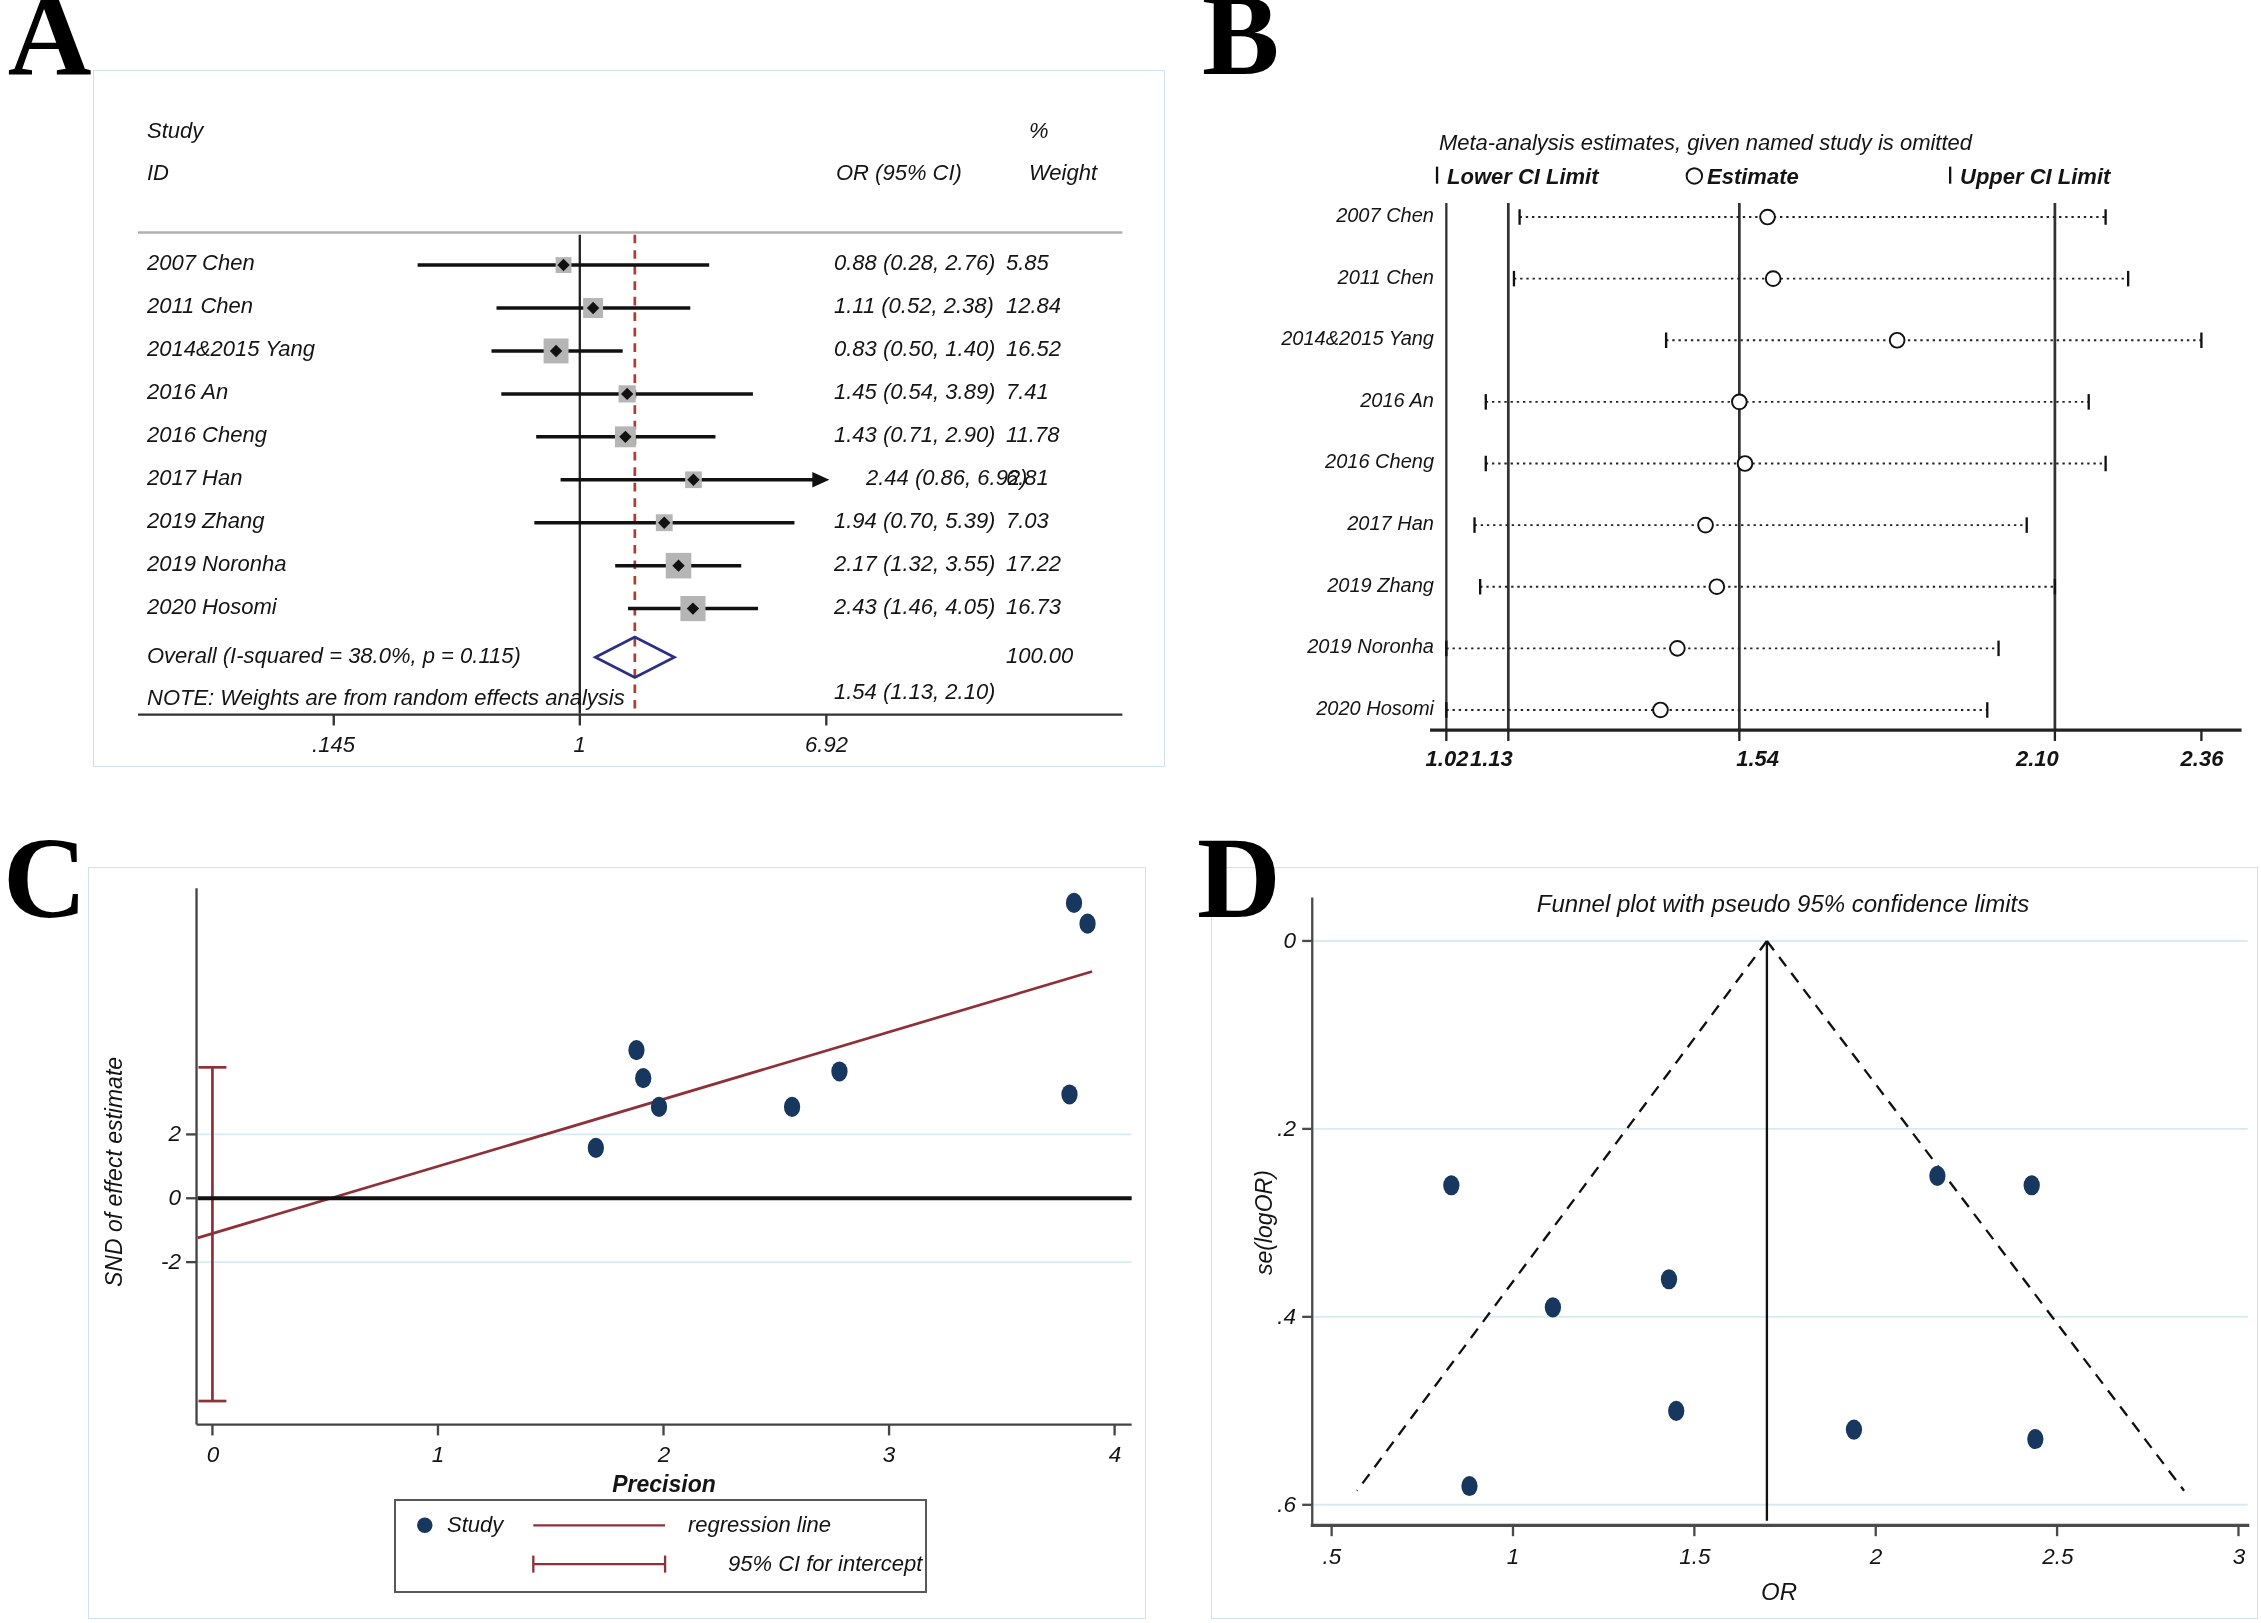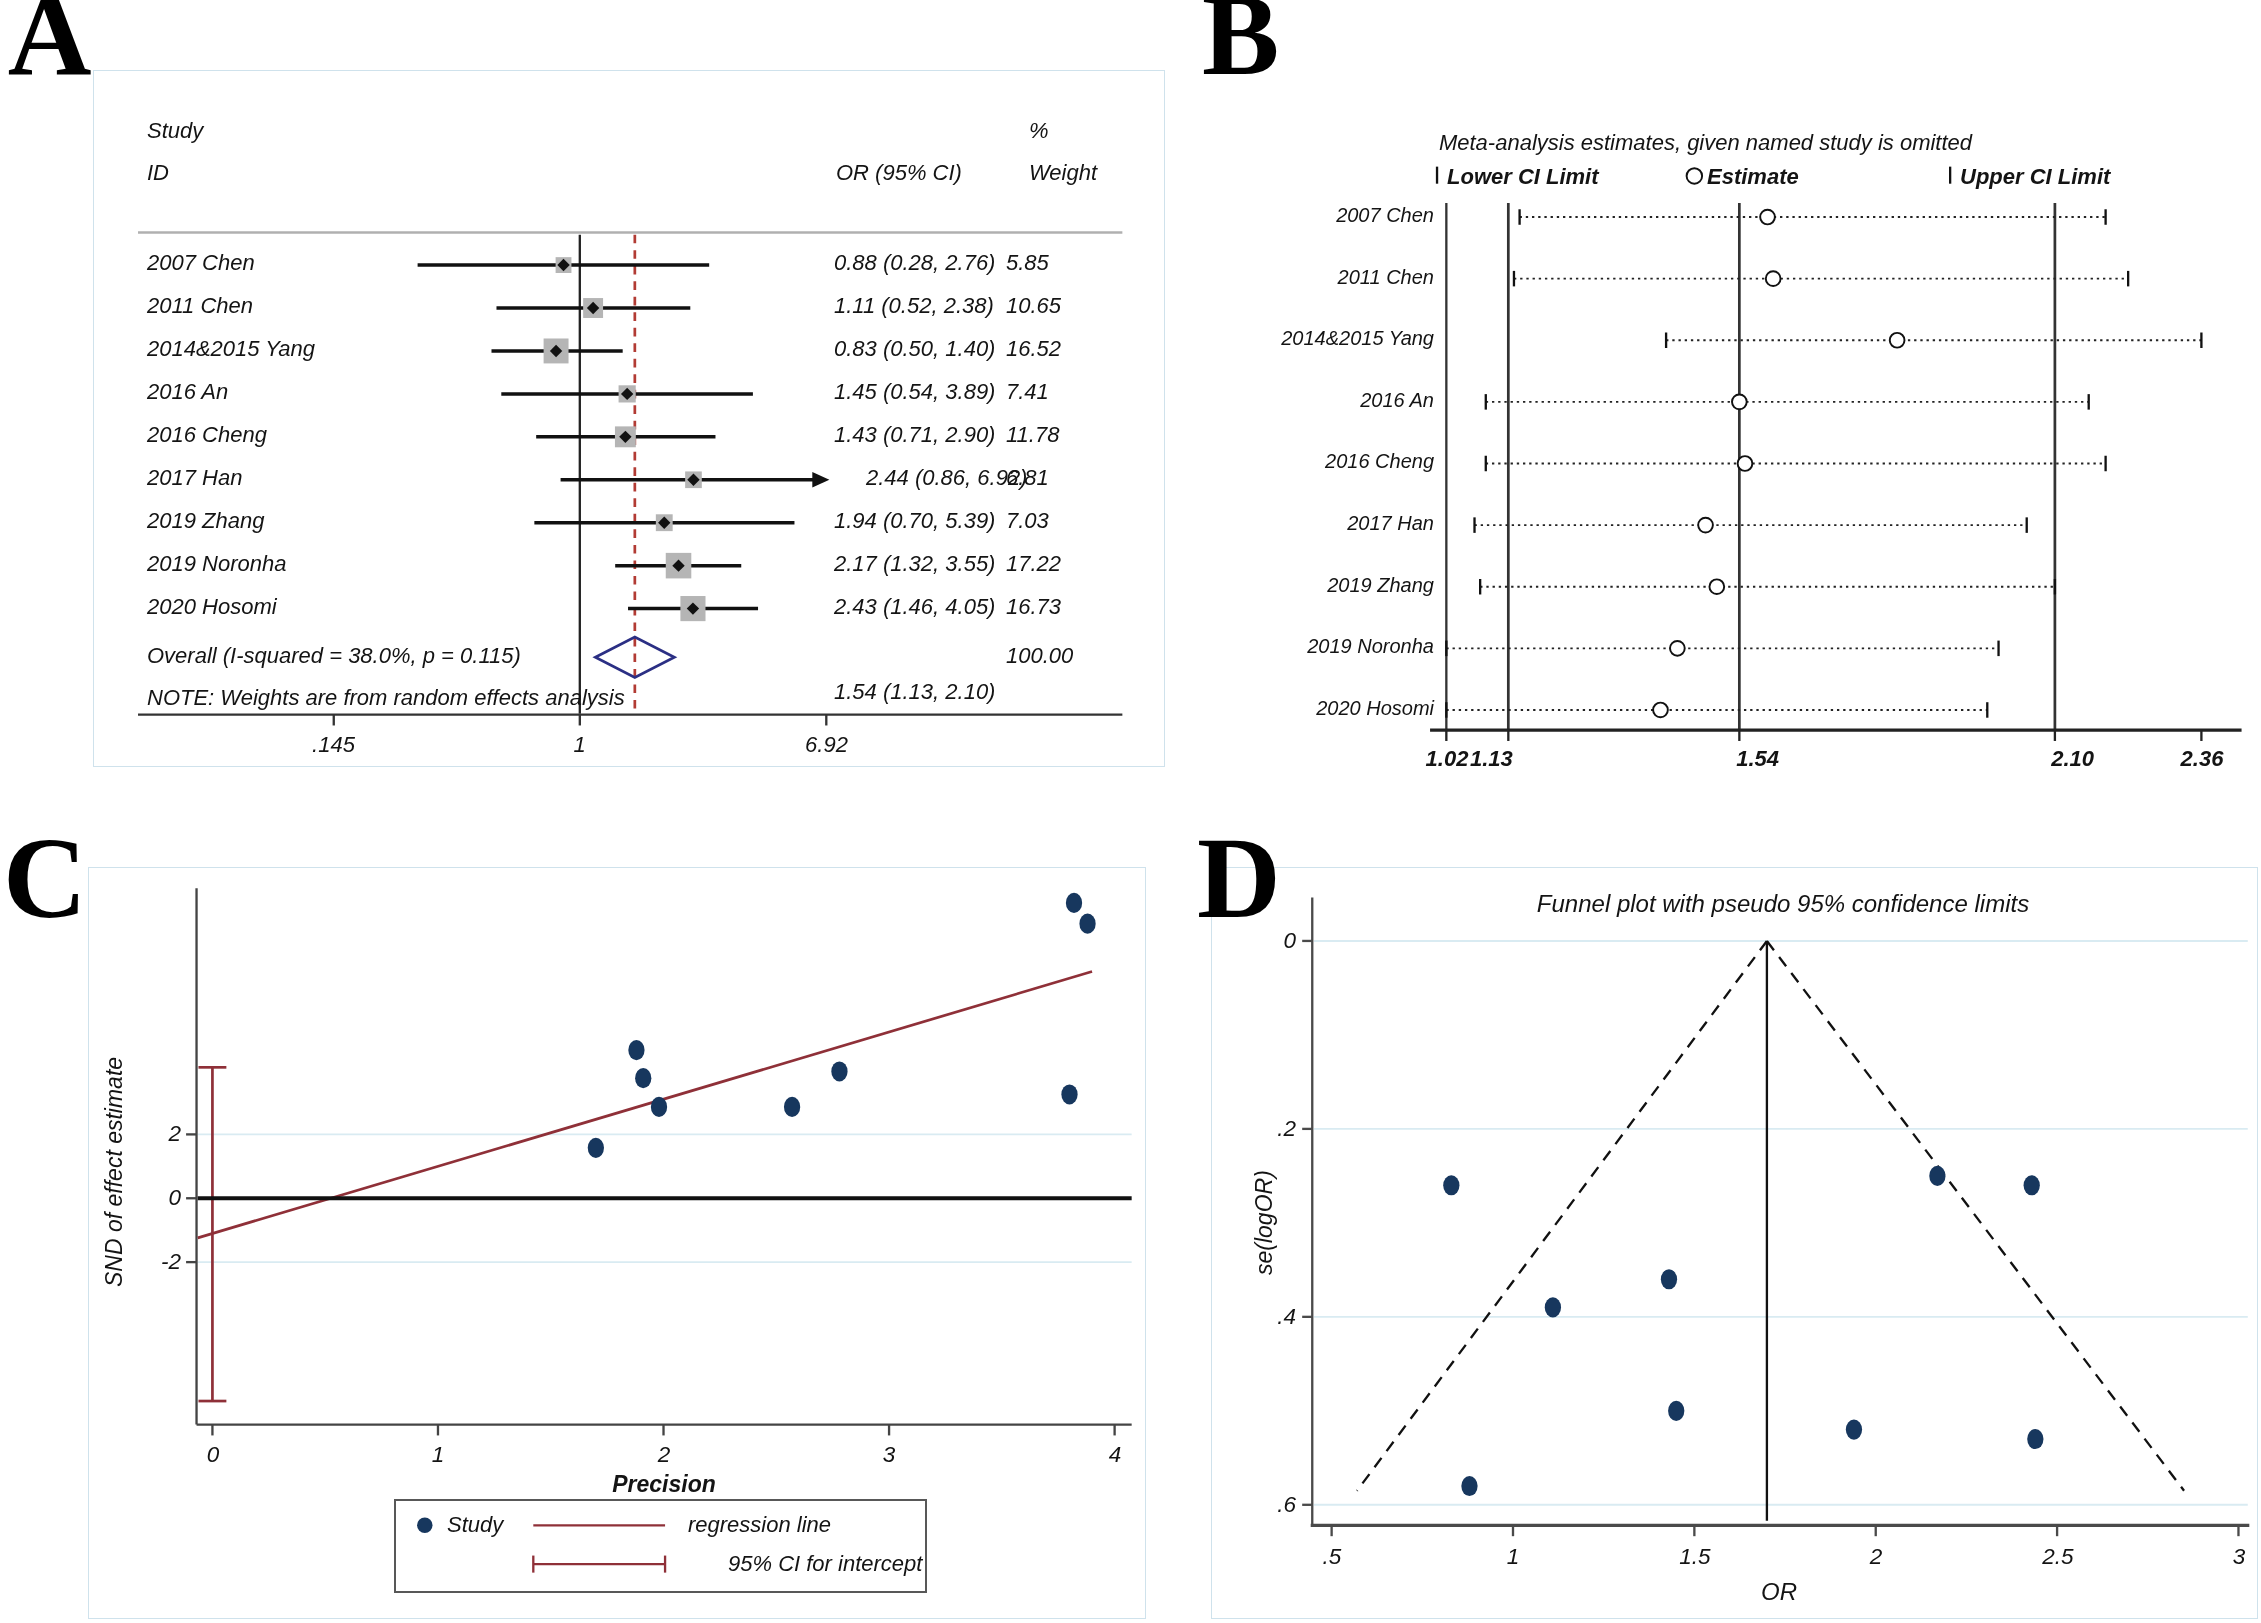--- a/index.html
+++ b/index.html
@@ -201,21 +201,21 @@
 
   <div class="t fs31 center" style="left:1349px;top:890px;width:868px;">Funnel plot with pseudo 95% confidence limits</div>
   <div class="t fs31 center" style="left:1624px;top:1578px;width:310px;">OR</div>
   <div class="t fs30 rot" style="left:1251px;top:1275px;">se(logOR)</div>
 
 <div class="t fs27" style="left: 147px; top: 250px;">2007 Chen</div>
     <div class="t fs27" style="left: 834px; top: 250px;">0.88 (0.28, 2.76)</div>
     <div class="t fs27" style="left: 1006px; top: 250px;">5.85</div>
     <div class="t fs27" style="left: 147px; top: 293px;">2011 Chen</div>
     <div class="t fs27" style="left: 834px; top: 293px;">1.11 (0.52, 2.38)</div>
-    <div class="t fs27" style="left: 1006px; top: 293px;">10.65</div>
+    <div class="t fs27" style="left: 1006px; top: 293px;">12.84</div>
     <div class="t fs27" style="left: 147px; top: 336px;">2014&amp;2015 Yang</div>
     <div class="t fs27" style="left: 834px; top: 336px;">0.83 (0.50, 1.40)</div>
     <div class="t fs27" style="left: 1006px; top: 336px;">16.52</div>
     <div class="t fs27" style="left: 147px; top: 379px;">2016 An</div>
     <div class="t fs27" style="left: 834px; top: 379px;">1.45 (0.54, 3.89)</div>
     <div class="t fs27" style="left: 1006px; top: 379px;">7.41</div>
     <div class="t fs27" style="left: 147px; top: 422px;">2016 Cheng</div>
     <div class="t fs27" style="left: 834px; top: 422px;">1.43 (0.71, 2.90)</div>
     <div class="t fs27" style="left: 1006px; top: 422px;">11.78</div>
     <div class="t fs27" style="left: 147px; top: 465px;">2017 Han</div>
@@ -241,21 +241,21 @@
     <div class="t fs26" style="left: 1209px; top: 327px; width: 225px; text-align: right;">2014&amp;2015 Yang</div>
     <div class="t fs26" style="left: 1209px; top: 389px; width: 225px; text-align: right;">2016 An</div>
     <div class="t fs26" style="left: 1209px; top: 450px; width: 225px; text-align: right;">2016 Cheng</div>
     <div class="t fs26" style="left: 1209px; top: 512px; width: 225px; text-align: right;">2017 Han</div>
     <div class="t fs26" style="left: 1209px; top: 574px; width: 225px; text-align: right;">2019 Zhang</div>
     <div class="t fs26" style="left: 1209px; top: 635px; width: 225px; text-align: right;">2019 Noronha</div>
     <div class="t fs26" style="left: 1209px; top: 697px; width: 225px; text-align: right;">2020 Hosomi</div>
     <div class="t fs27 bold" style="left: 1408px; top: 746px; width: 78px; text-align: center;">1.02</div>
     <div class="t fs27 bold" style="left: 1470px; top: 746px; width: 78px; ">1.13</div>
     <div class="t fs27 bold" style="left: 1701px; top: 746px; width: 78px; text-align: right;">1.54</div>
-    <div class="t fs27 bold" style="left: 2016px; top: 746px; width: 78px; text-align: right;">2.10</div>
+    <div class="t fs27 bold" style="left: 2016px; top: 746px; width: 78px; text-align: left;">2.10</div>
     <div class="t fs27 bold" style="left: 2163px; top: 746px; width: 78px; text-align: center;">2.36</div>
     <div class="t fs29" style="left: 174px; top: 1442px; width: 78px; text-align: center;">0</div>
     <div class="t fs29" style="left: 399px; top: 1442px; width: 78px; text-align: center;">1</div>
     <div class="t fs29" style="left: 625px; top: 1442px; width: 78px; text-align: center;">2</div>
     <div class="t fs29" style="left: 850px; top: 1442px; width: 78px; text-align: center;">3</div>
     <div class="t fs29" style="left: 1076px; top: 1442px; width: 78px; text-align: center;">4</div>
     <div class="t fs29" style="left: 127px; top: 1121px; width: 54px; text-align: right;">2</div>
     <div class="t fs29" style="left: 127px; top: 1185px; width: 54px; text-align: right;">0</div>
     <div class="t fs29" style="left: 127px; top: 1249px; width: 54px; text-align: right;">-2</div>
     <div class="t fs29" style="left: 1293px; top: 1544px; width: 78px; text-align: center;">.5</div>

